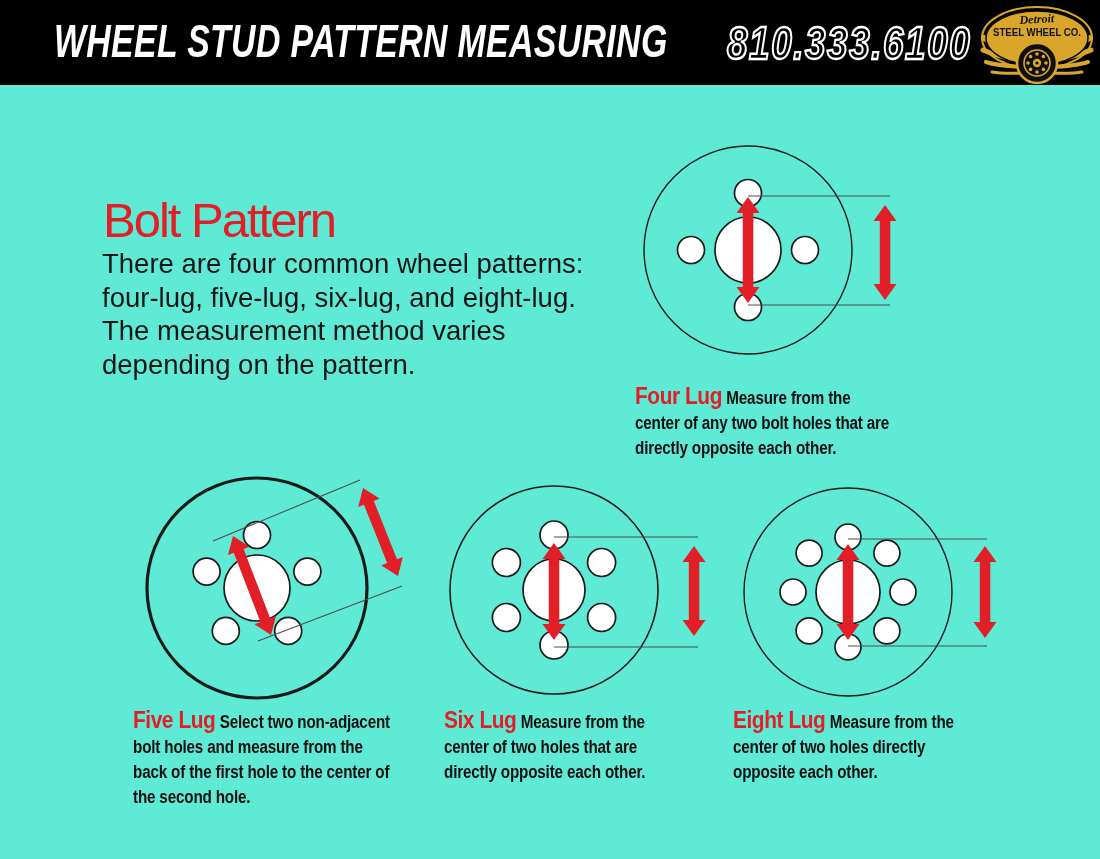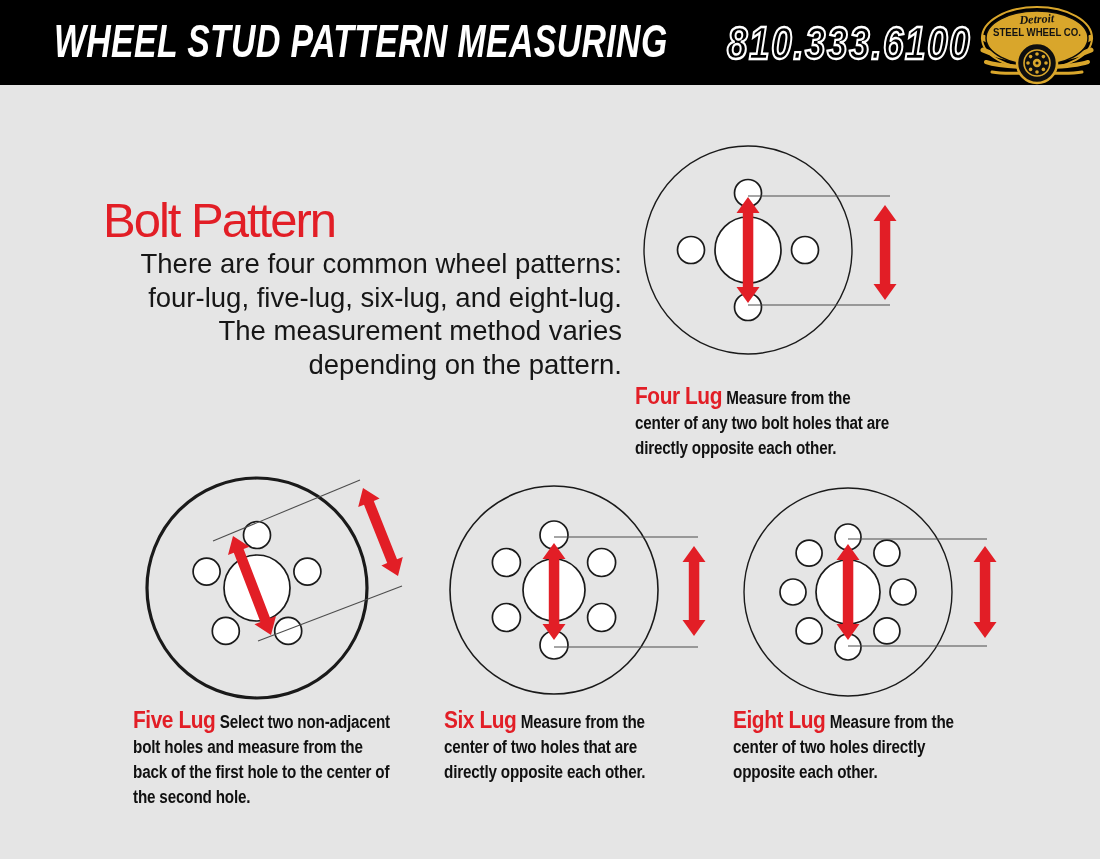--- a/index.html
+++ b/index.html
@@ -1,18 +1,18 @@
 <!DOCTYPE html>
 <html><head>
 <meta charset="utf-8">
 <style>
   * { margin:0; padding:0; box-sizing:border-box; }
   html,body { background:#ffffff; }
   .page {
-    position:relative; width:1100px; height:859px; background:#e5e5e5;
+    position:relative; width:1100px; height:859px; background:#5eead4;
     overflow:hidden; font-family:"Liberation Sans", sans-serif;
     --red:#e21e26; --gold:#d9a62b;
   }
   
   .topbar { position:absolute; left:0; top:0; width:1100px; height:85px; background:#000; }
   .brand-title {
     position:absolute; left:54px; top:13px; white-space:nowrap;
     color:#fff; font-style:italic; font-weight:bold; font-size:47px;
     letter-spacing:0.5px; transform:scaleX(.72); transform-origin:left top;
   }
@@ -28,21 +28,21 @@
   .gold-fill   { fill:var(--gold); }
   .logo-script { font-family:"Liberation Serif", serif; font-style:italic; font-weight:bold; font-size:12px; fill:#131313; }
   .logo-name   { font-family:"Liberation Sans", sans-serif; font-weight:bold; font-size:11px; fill:#131313; }
   
   .intro-heading {
     position:absolute; left:103px; top:196px; line-height:1;
     color:var(--red); font-weight:normal; font-size:49px; letter-spacing:-2px;
   }
   .intro-body {
     position:absolute; left:102px; top:247px; width:520px;
-    font-size:27.5px; line-height:33.5px; color:#161616;text-align:right;
+    font-size:27.5px; line-height:33.5px; color:#161616;
   }
   
   .diagram { position:absolute; }
   .diagram svg { display:block; }
   .d-four  { left:620px; top:135px; }
   .d-five  { left:120px; top:460px; }
   .d-six   { left:430px; top:468px; }
   .d-eight { left:718px; top:468px; }
   
   .caption {

